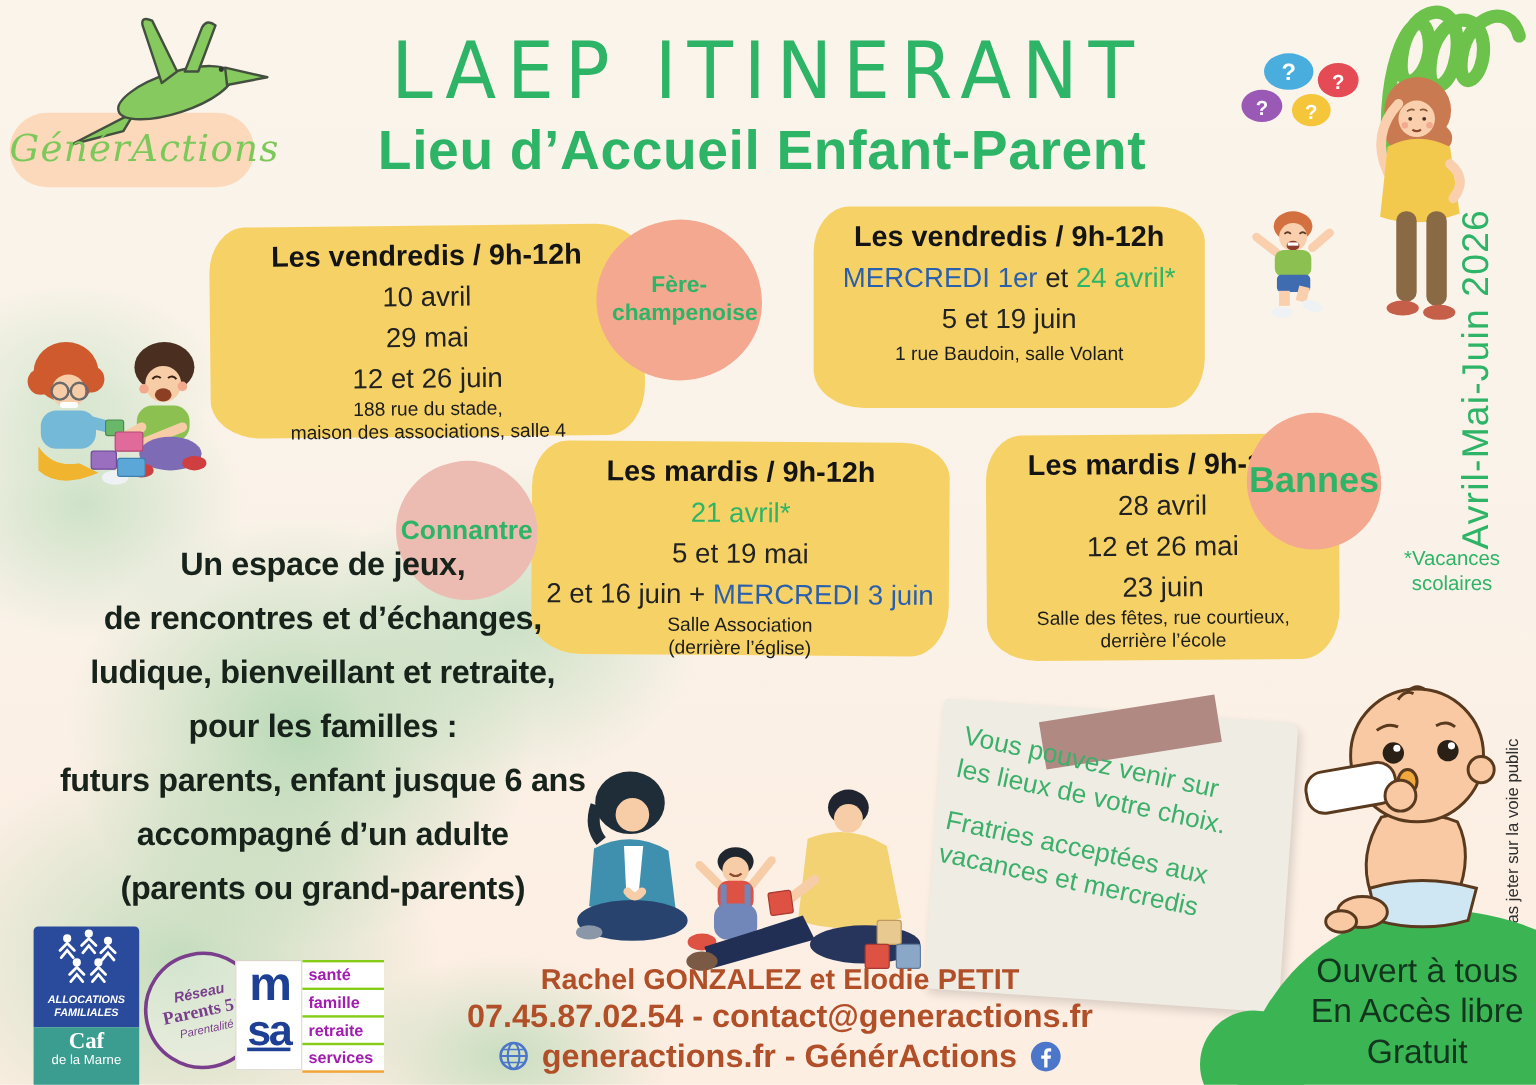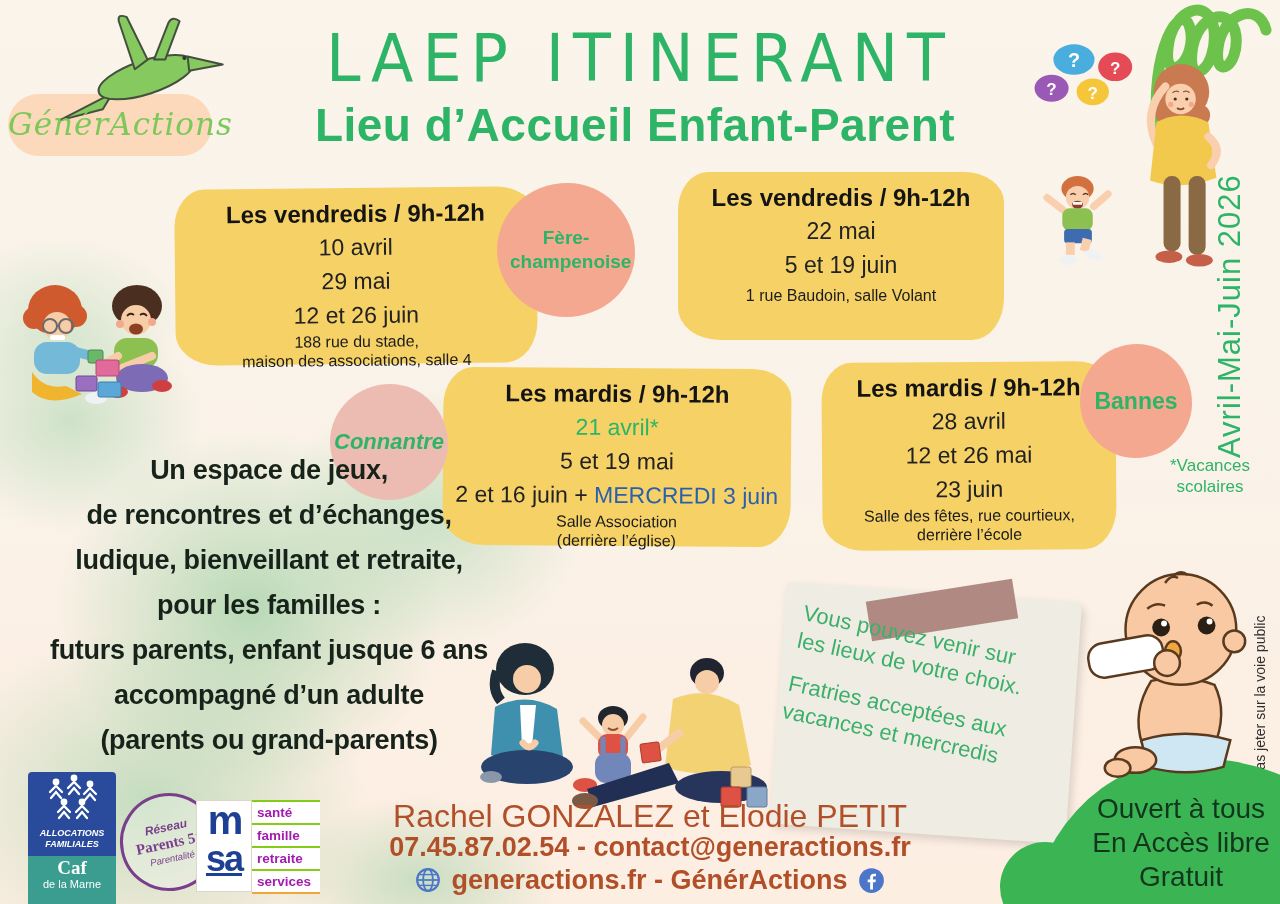--- a/index.html
+++ b/index.html
@@ -63,21 +63,21 @@
     transform:rotate(4deg);box-shadow:3px 4px 8px rgba(0,0,0,.14);
     border-radius:4px 8px 6px 4px;}
   .note-tape{left:868px;top:590px;width:148px;height:40px;background:#a9807a;opacity:.92;
     transform:rotate(-9deg);}
   .note-text{left:790px;top:628px;width:290px;transform:rotate(12deg);
     color:#3cb06a;font-size:22px;line-height:28px;text-align:left;}
   .note-gap{margin-top:16px;}
 
   
   .contact{left:330px;top:802px;width:640px;text-align:center;color:#b14f28;}
-  .contact-names{font-weight:normal;font-size:32px;line-height:29px;}
+  .contact-names{font-weight:bold;font-size:24px;line-height:29px;}
   .contact-phone{font-weight:bold;font-size:27px;line-height:32px;}
   .contact-webrow{font-weight:bold;font-size:27px;line-height:34px;display:flex;align-items:center;justify-content:center;gap:10px;}
 
   
   .caf{left:28px;top:772px;width:88px;height:128px;}
   .caf-blue{position:absolute;left:0;top:0;width:88px;height:84px;background:#2a4b9b;border-radius:4px 4px 0 0;}
   .caf-teal{position:absolute;left:0;top:84px;width:88px;height:60px;background:#3a9d8f;border-radius:0 0 4px 4px;text-align:center;}
   .caf-alloc{position:absolute;left:0;top:56px;width:88px;text-align:center;color:#fff;
     font-style:italic;font-weight:bold;font-size:9px;line-height:11px;}
   .caf-name{color:#fff;font-weight:bold;font-size:19px;line-height:20px;margin-top:2px;font-family:"Liberation Serif",serif;}
@@ -184,46 +184,46 @@
     <div class="ybox-date">12 et 26 juin</div>
     <div class="ybox-addr">188 rue du stade,</div>
     <div class="ybox-addr">maison des associations, salle 4</div>
   </div>
   <div class="abs place-circle c-salmon" style="left:497px;top:183px;width:138px;height:134px;font-size:19px;line-height:24px;">
     <span style="width:112px;">Fère-champenoise</span>
   </div>
 
   <div class="abs ybox" style="left:678px;top:172px;width:326px;height:168px;">
     <div class="ybox-title">Les vendredis / 9h-12h</div>
-    <div class="ybox-date">22 mai</div>
+    <div class="ybox-date"><span class="txt-blue">MERCREDI 1er</span><span> et </span><span class="txt-green">24 avril*</span></div>
     <div class="ybox-date">5 et 19 juin</div>
     <div class="ybox-addr" style="margin-top:4px;">1 rue Baudoin, salle Volant</div>
   </div>
 
   <div class="abs ybox" style="left:443px;top:368px;width:348px;height:178px;transform:rotate(0.4deg);">
     <div class="ybox-title">Les mardis / 9h-12h</div>
     <div class="ybox-date txt-green">21 avril*</div>
     <div class="ybox-date">5 et 19 mai</div>
     <div class="ybox-date"><span>2 et 16 juin + </span><span class="txt-blue">MERCREDI 3 juin</span></div>
     <div class="ybox-addr">Salle Association</div>
     <div class="ybox-addr">(derrière l’église)</div>
   </div>
-  <div class="abs place-circle c-dusty2" style="left:330px;top:384px;width:118px;height:116px;font-size:22px;font-style:italic;">
+  <div class="abs place-circle c-dusty2" style="left:330px;top:384px;width:118px;height:116px;font-size:22px;">
     <span>Connantre</span>
   </div>
 
   <div class="abs ybox" style="left:822px;top:362px;width:294px;height:188px;transform:rotate(-0.4deg);">
     <div class="ybox-title">Les mardis / 9h-12h</div>
     <div class="ybox-date">28 avril</div>
     <div class="ybox-date">12 et 26 mai</div>
     <div class="ybox-date">23 juin</div>
     <div class="ybox-addr">Salle des fêtes, rue courtieux,</div>
     <div class="ybox-addr">derrière l’école</div>
   </div>
-  <div class="abs place-circle c-salmon" style="left:1080px;top:344px;width:112px;height:114px;font-size:23px;">
+  <div class="abs place-circle c-salmon" style="left:1039px;top:344px;width:112px;height:114px;font-size:30px;">
     <span>Bannes</span>
   </div>
 
   <div class="abs footnote">
     <div>*Vacances</div>
     <div>scolaires</div>
   </div>
 
   <svg class="abs" style="left:0px;top:252px;" width="185" height="175" viewBox="0 0 185 175">
     <ellipse cx="55" cy="58" rx="27" ry="25" fill="#cf5a2e"></ellipse>

